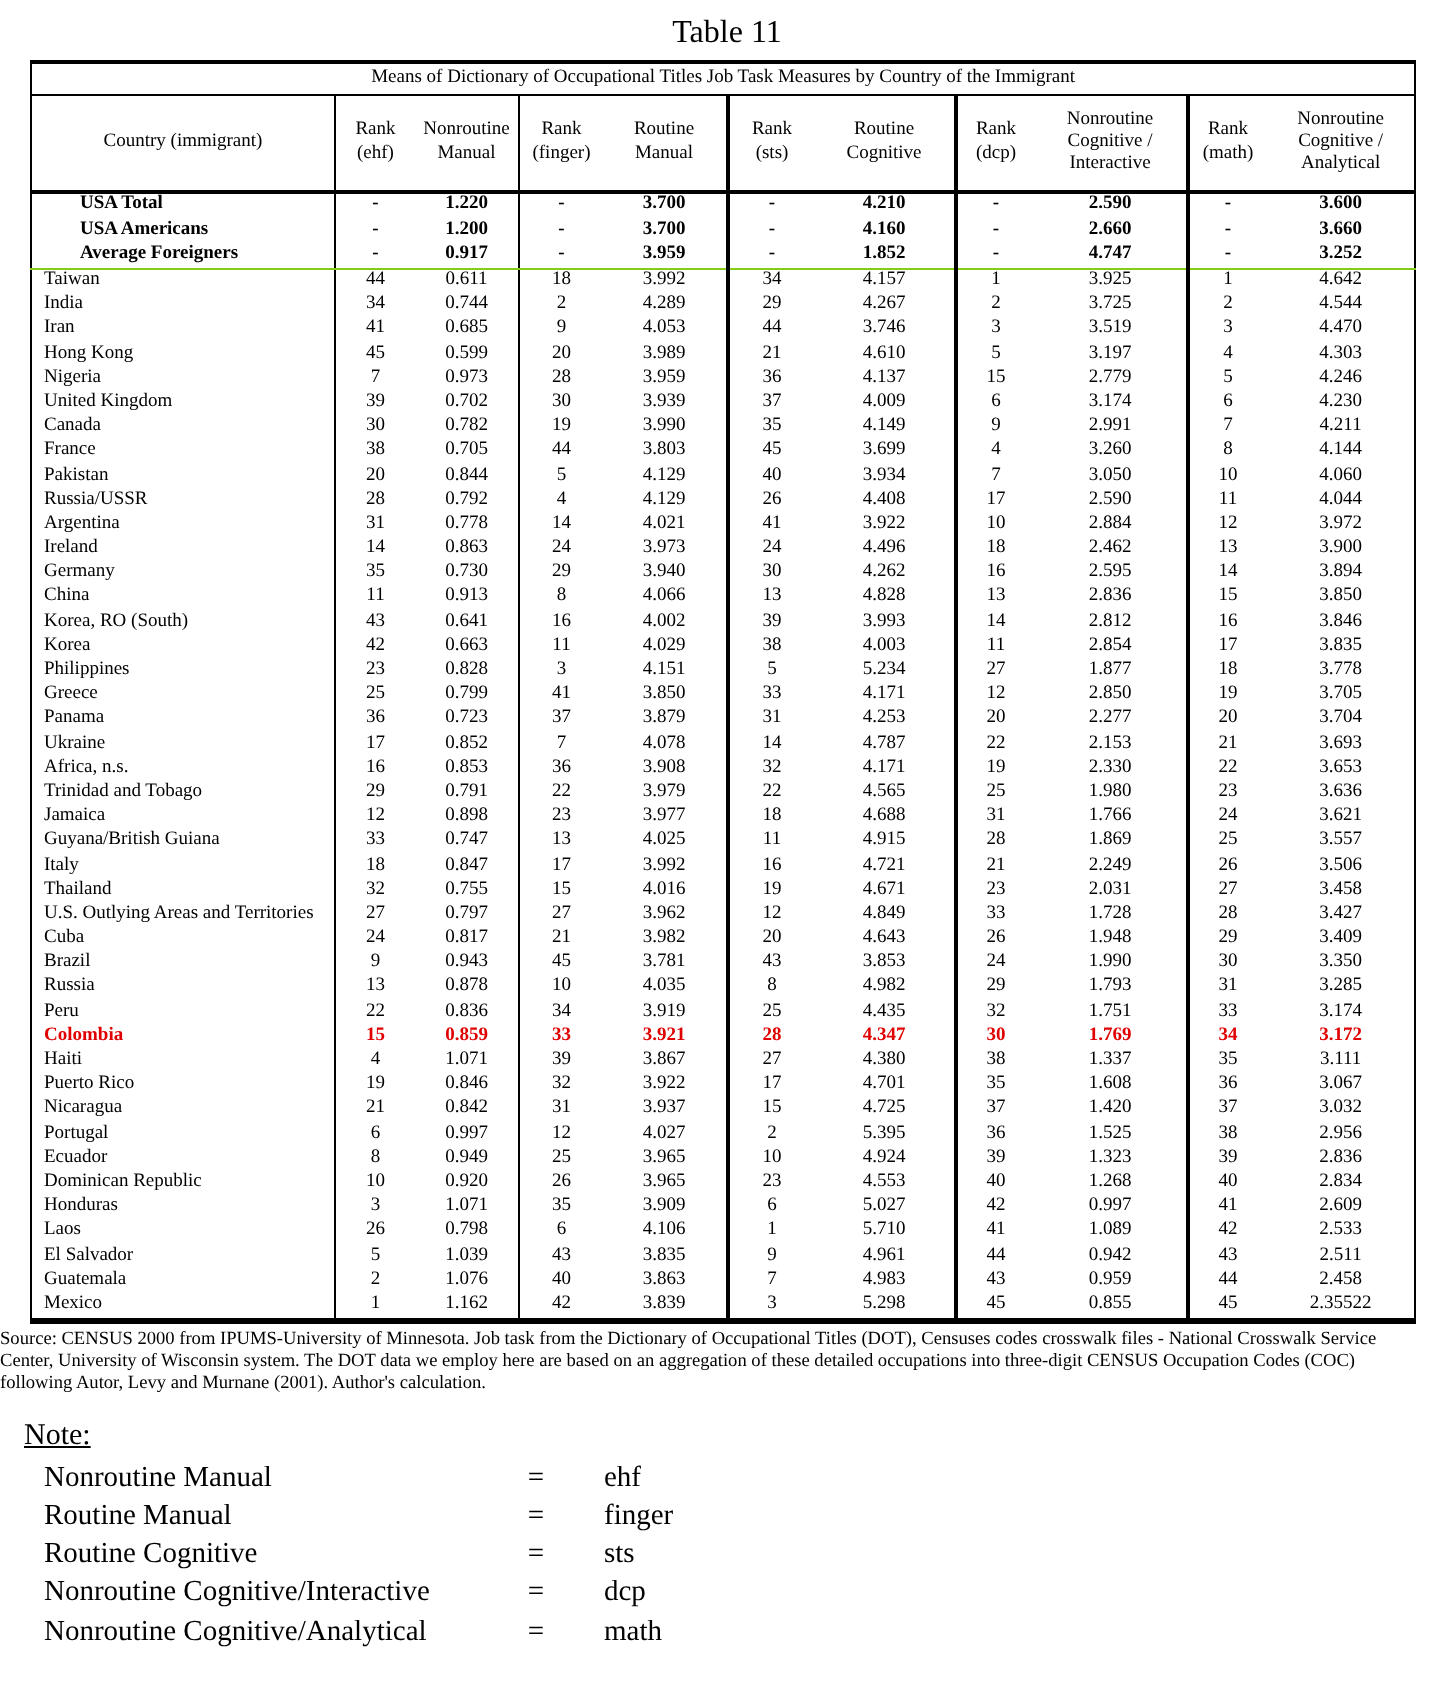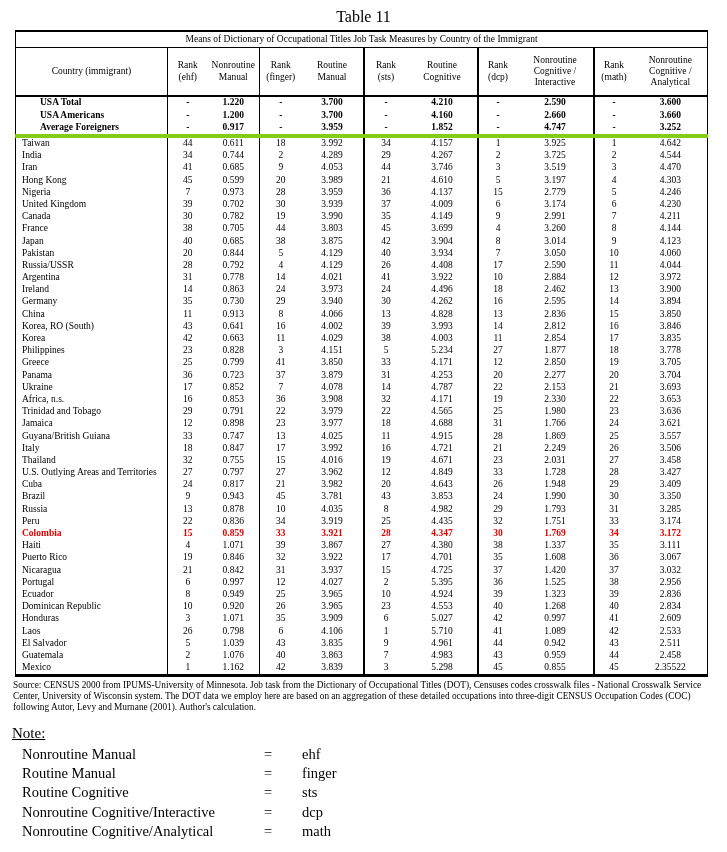--- a/index.html
+++ b/index.html
@@ -12,23 +12,23 @@
   tr.cols th{height:47px;text-align:center;vertical-align:middle;white-space:pre-line;border-bottom:2px solid #000;}
   tbody td{height:12.2px;text-align:center;white-space:nowrap;vertical-align:middle;}
   tbody td.c-country{text-align:left;padding-left:6px;}
   tr.cols th:nth-child(2),tbody td:nth-child(2){border-left:1px solid #000;}
   tr.cols th:nth-child(4),tbody td:nth-child(4){border-left:1px solid #000;}
   tr.cols th:nth-child(6),tbody td:nth-child(6){border-left:2px solid #000;}
   tr.cols th:nth-child(8),tbody td:nth-child(8){border-left:2px solid #000;}
   tr.cols th:nth-child(10),tbody td:nth-child(10){border-left:2px solid #000;}
   tr.sum td{font-weight:bold;}
   tr.sum td.c-country{padding-left:24px;}
-  tr.sum-last td{border-bottom:4px solid #84cc16;}
+  tr.sum-last td{border-bottom:1px solid #84cc16;}
   tr.hl td{color:#e00000;font-weight:bold;}
-  .source-note{width:705px;margin:3px 0 0 13px;font-size:9.3px;line-height:1.18;}
+  .source-note{width:705px;margin:3px 0 0 0;font-size:9.3px;line-height:1.18;}
   .note-title{font-size:15px;margin:12px 0 4px 12px;text-decoration:underline;}
   .note-defs{margin-left:22px;font-size:14.5px;}
   .note-row{display:grid;grid-template-columns:212px 68px auto;height:19.3px;align-items:baseline;}
   .note-eq{text-align:center;}
 </style>
 </head>
 <body>
 
 <div class="page-title">Table 11</div>
 
@@ -213,33 +213,20 @@
         <td>44</td>
         <td>3.803</td>
         <td>45</td>
         <td>3.699</td>
         <td>4</td>
         <td>3.260</td>
         <td>8</td>
         <td>4.144</td>
       </tr>
       <tr>
-        <td class="c-country">Japan</td>
-        <td>40</td>
-        <td>0.685</td>
-        <td>38</td>
-        <td>3.875</td>
-        <td>42</td>
-        <td>3.904</td>
-        <td>8</td>
-        <td>3.014</td>
-        <td>9</td>
-        <td>4.123</td>
-      </tr>
-      <tr>
         <td class="c-country">Pakistan</td>
         <td>20</td>
         <td>0.844</td>
         <td>5</td>
         <td>4.129</td>
         <td>40</td>
         <td>3.934</td>
         <td>7</td>
         <td>3.050</td>
         <td>10</td>

